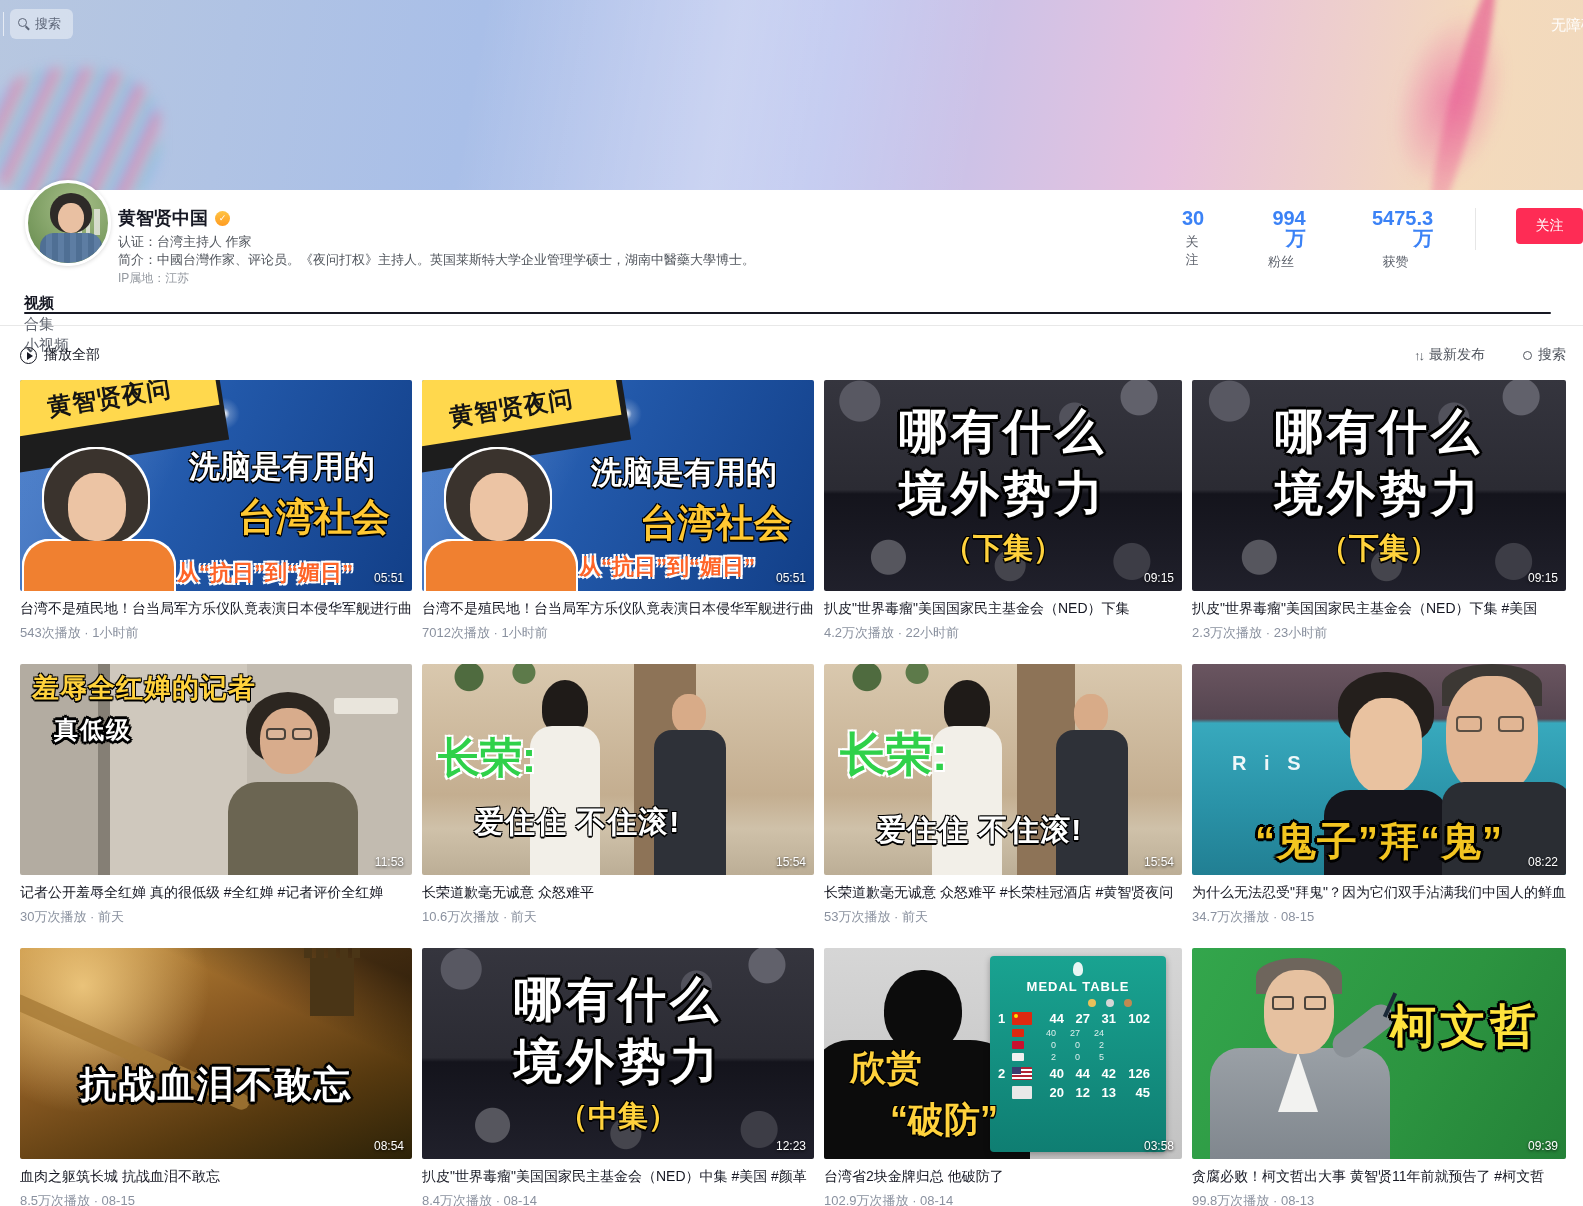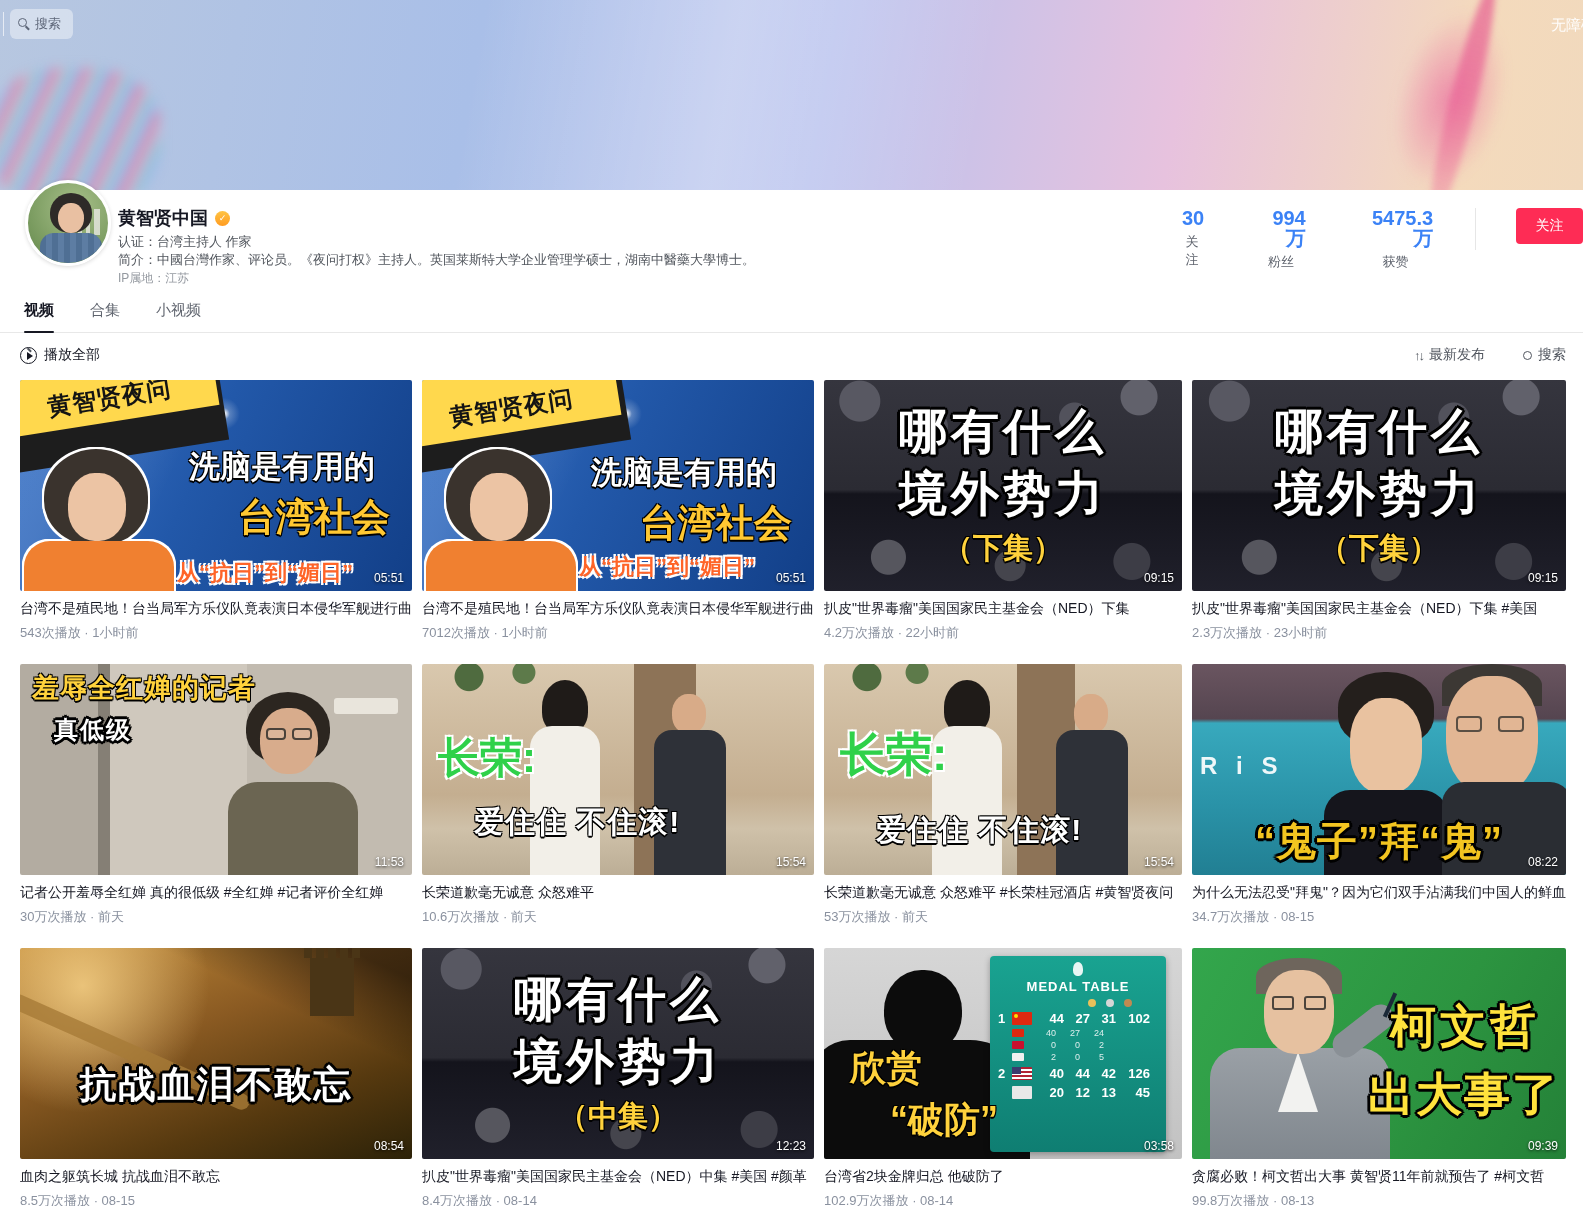--- a/index.html
+++ b/index.html
@@ -49,21 +49,21 @@
   .pline.ip  { top:270px; font-size:12px; color:#9499a0; }
 
   .stats { position:absolute; top:208px; left:1180px; display:flex; align-items:flex-start; }
   .stat { text-align:center; margin-right:52px; cursor:pointer; }
   .stat .v { font-size:20px; font-weight:600; color:#3b82f6; line-height:20px;text-align:right; }
   .stat .k { font-size:13px; color:#5f646e; margin-top:5px; }
   .stats .vdiv { width:1px; height:42px; background:#e6e6e6; margin:0 40px 0 -10px; }
   .follow-btn { width:72px; height:36px; background:#fe2c55; color:#fff; font-size:14px; border:none; border-radius:4px; cursor:pointer; }
 
   
-  .tabs { position:absolute; top:299px; left:0; width:1583px; height:34px; border-bottom:1px solid #e8e8e8; display:flex; padding-left:20px; }
+  .tabs { position:absolute; top:292px; left:0; width:1583px; height:34px; border-bottom:1px solid #e8e8e8; display:flex; padding-left:20px;flex-direction:column; }
   .tab { margin-right:28px; font-size:15px; color:#5f646e; cursor:pointer; position:relative; padding:2px 4px 0; }
   .tab.active { color:#161823; font-weight:bold; }
   .tab.active::after { content:""; position:absolute; left:4px; right:4px; bottom:-1px; height:2.5px; background:#161823; border-radius:2px; }
 
   
   .toolbar { position:absolute; top:340px; left:20px; width:1546px; height:30px; display:flex; align-items:center; }
   .play-all { display:flex; align-items:flex-end; gap:7px; cursor:pointer; }
   .play-circ { width:17px; height:17px; border:1.5px solid #161823; border-radius:50%; position:relative; }
   .play-circ::after { content:""; position:absolute; left:5.5px; top:4px; border-left:6px solid #161823; border-top:4px solid transparent; border-bottom:4px solid transparent; }
   .play-all span { font-size:14px; color:#161823; font-weight:500; }
@@ -143,21 +143,21 @@
   .th-lobby .mn-head { position:absolute; left:250px; top:30px; width:34px; height:40px; border-radius:46%; background:#d8ab88; }
   .th-lobby .mn-body { position:absolute; left:232px; top:66px; width:72px; height:146px; border-radius:18px 18px 0 0; background:#2e3138; }
   .th-lobby .gr { position:absolute; left:16px; top:66px; color:#2fd14a; font-weight:900; font-size:42px; }
   .th-lobby .wl { position:absolute; left:52px; top:138px; color:#fff; font-weight:900; font-size:30px; letter-spacing:1px; }
   .th-lobby.v7 .gr { font-size:46px; top:60px; }
   .th-lobby.v7 .wl { top:146px; }
 
   
   .th-olymp { background:
       linear-gradient(180deg,#6a5560 0%,#554550 26%,#38a9bd 28%,#2a93a8 66%,#217f93 100%); }
-  .th-olymp .ris { position:absolute; left:8px; top:88px; color:rgba(255,255,255,.92); font-size:24px; font-weight:bold; letter-spacing:6px; }
+  .th-olymp .ris { position:absolute; left:40px; top:88px; color:rgba(255,255,255,.92); font-size:20px; font-weight:bold; letter-spacing:6px; }
   .th-olymp .ath-hair { position:absolute; left:146px; top:8px; width:96px; height:74px; border-radius:48% 48% 40% 40%; background:#241f1c; }
   .th-olymp .ath-face { position:absolute; left:158px; top:34px; width:72px; height:96px; border-radius:44%; background:#e9c2a0; }
   .th-olymp .ath-body { position:absolute; left:132px; top:126px; width:124px; height:90px; border-radius:26px 26px 0 0; background:#15151c; }
   .th-olymp .pm-face { position:absolute; right:28px; top:12px; width:92px; height:118px; border-radius:44%; background:#e2b694; }
   .th-olymp .pm-hair { position:absolute; right:24px; top:0px; width:100px; height:42px; border-radius:50% 50% 0 0; background:#3c3834; }
   .th-olymp .pm-gl { position:absolute; right:84px; top:52px; width:26px; height:16px; border:2px solid #5a4f44; border-radius:4px; }
   .th-olymp .pm-gl.r { right:42px; }
   .th-olymp .pm-body { position:absolute; right:-6px; top:118px; width:130px; height:100px; border-radius:22px 22px 0 0; background:#2a2d33; }
   .th-olymp .gold { position:absolute; left:0; bottom:6px; width:100%; text-align:center; color:#f3c520; font-weight:900; font-size:40px; letter-spacing:1px; }
 
@@ -501,21 +501,20 @@
       <div class="thumb th-ko">
         <div class="ko-body"></div>
         <div class="ko-shirt"></div>
         <div class="ko-hair"></div>
         <div class="ko-face"></div>
         <div class="ko-gl"></div>
         <div class="ko-gl r"></div>
         <div class="ko-arm"></div>
         <div class="ko-pen"></div>
         <div class="k1 ob">柯文哲</div>
-        <div class="k2 ob">出大事了</div>
         <span class="dur">09:39</span>
       </div>
       <div class="card-title">贪腐必败！柯文哲出大事 黄智贤11年前就预告了 #柯文哲</div>
       <div class="card-stats">99.8万次播放 · 08-13</div>
     </div>
 
   </div>
 </div>
 
 </body></html>

